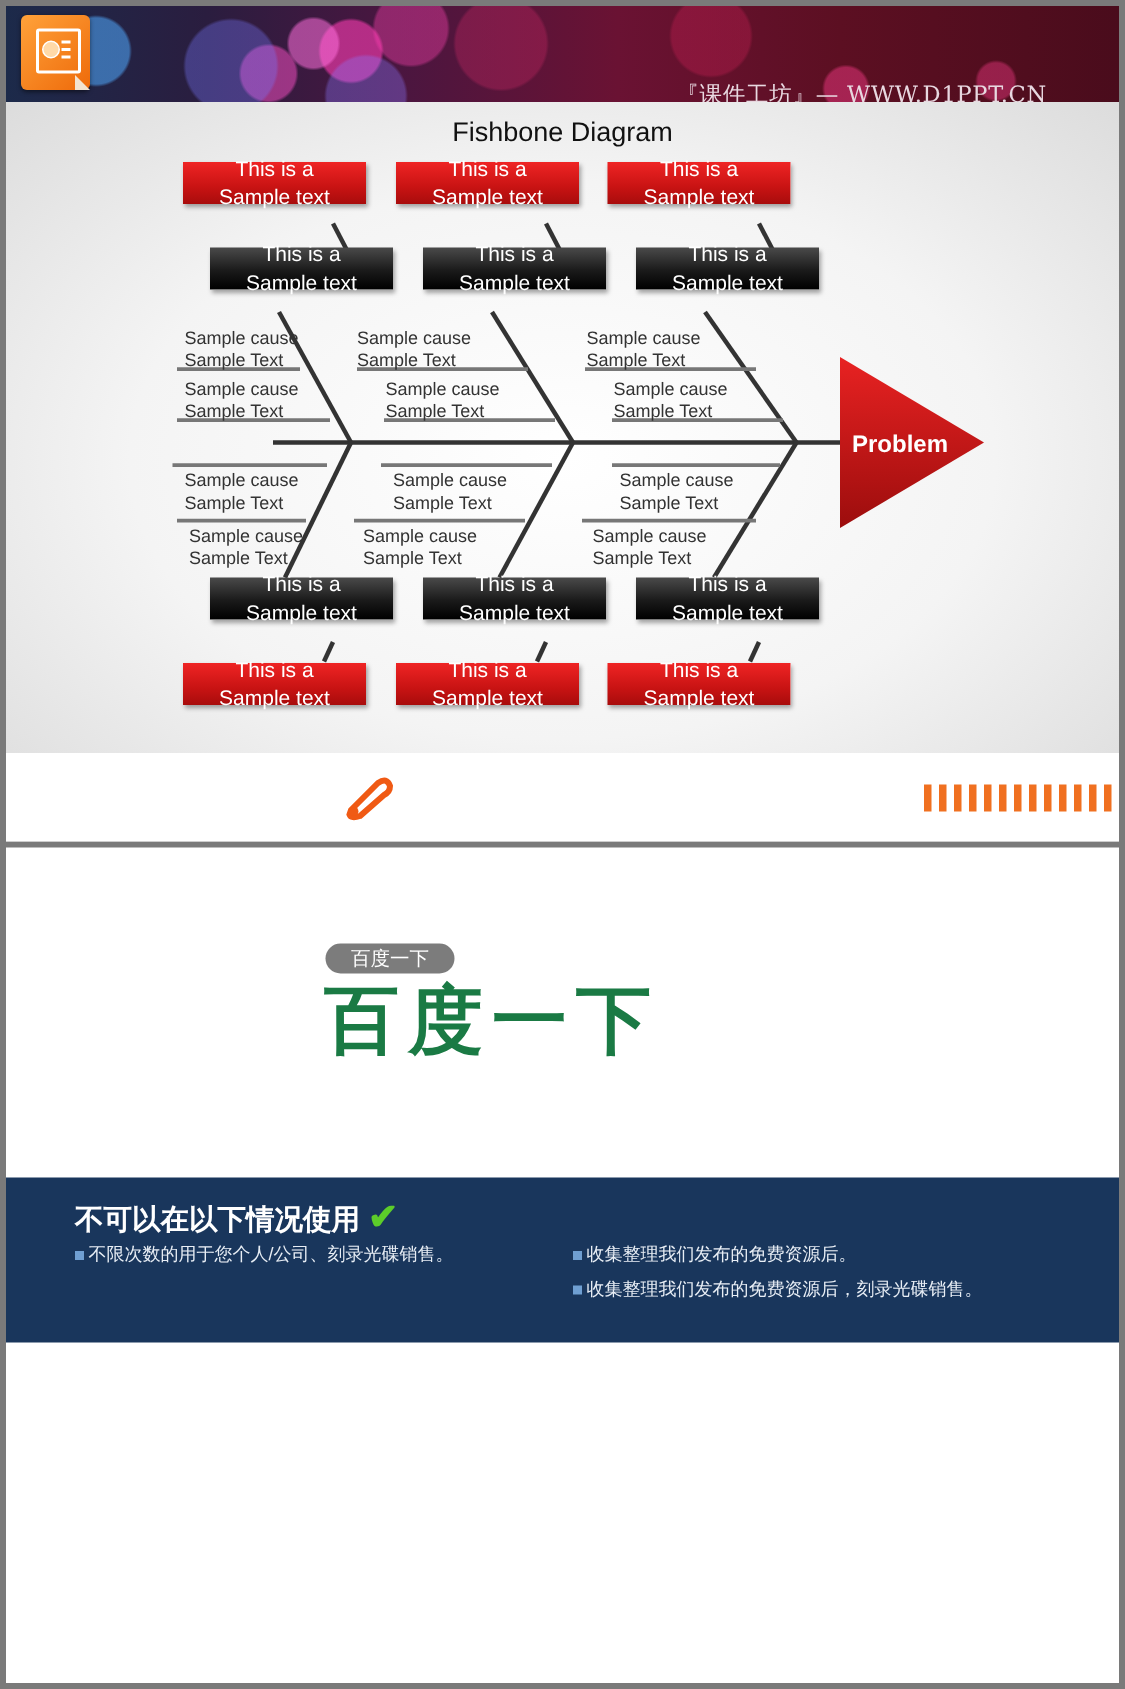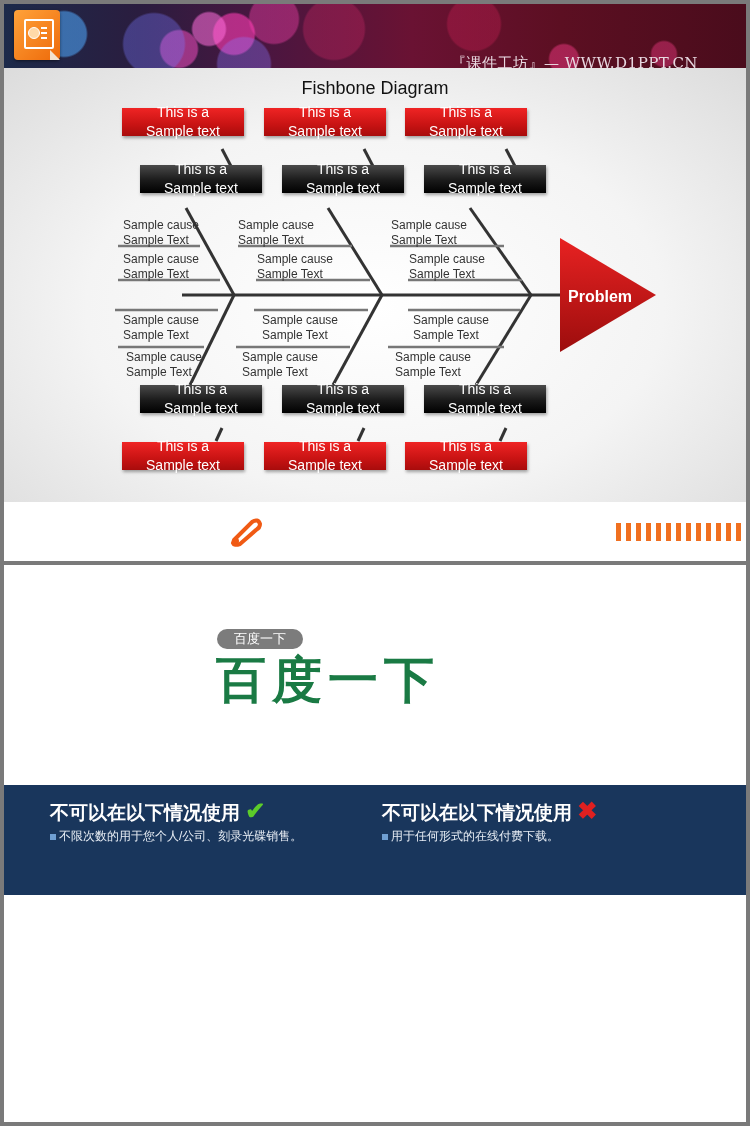--- a/index.html
+++ b/index.html
@@ -241,19 +241,16 @@
   <div id="baidu-pill" class="abs">百度一下</div>
   <div id="brand-title" class="abs">百度一下</div>
 
   <div id="info-band" class="abs">
     <div class="info-title" style="left:46px;top:12px">
       <span>不可以在以下情况使用</span>
       <span id="check-icon">✔</span>
     </div>
     <div class="info-item" style="left:46px;top:43px"><span class="sq"></span><span>不限次数的用于您个人/公司、刻录光碟销售。</span></div>
 
-    <div class="info-title" style="left:378px;top:12px">
-      <span>不可以在以下情况使用</span>
-      <span id="cross-icon">✖</span>
-    </div>
-    <div class="info-item" style="left:378px;top:43px"><span class="sq"></span><span>用于任何形式的在线付费下载。</span></div>
+    <div class="info-item" style="left:378px;top:43px"><span class="sq"></span><span>收集整理我们发布的免费资源后。</span></div>
+    <div class="info-item" style="left:378px;top:66px"><span class="sq"></span><span>收集整理我们发布的免费资源后，刻录光碟销售。</span></div>
   </div>
 </div>
 
 </body></html>

